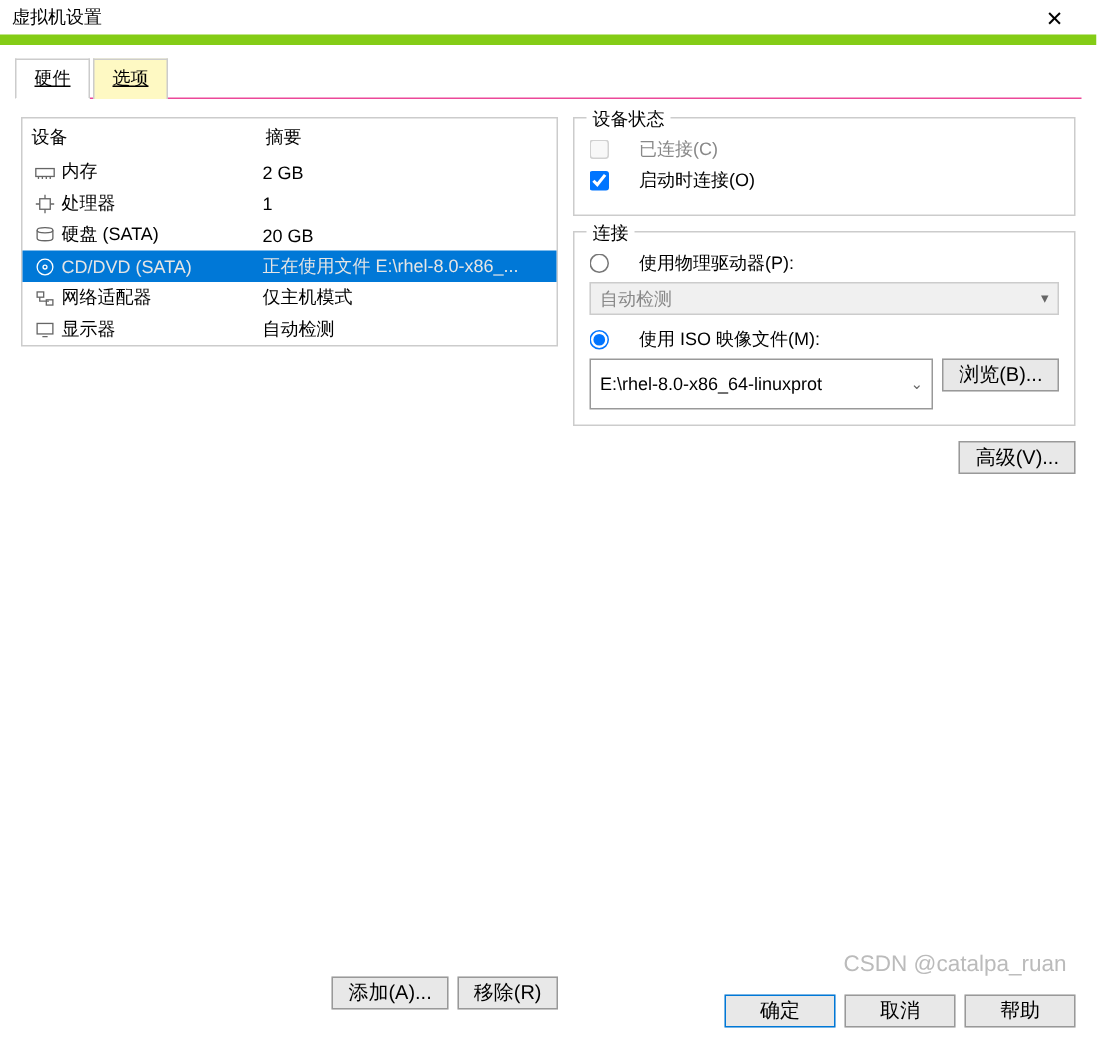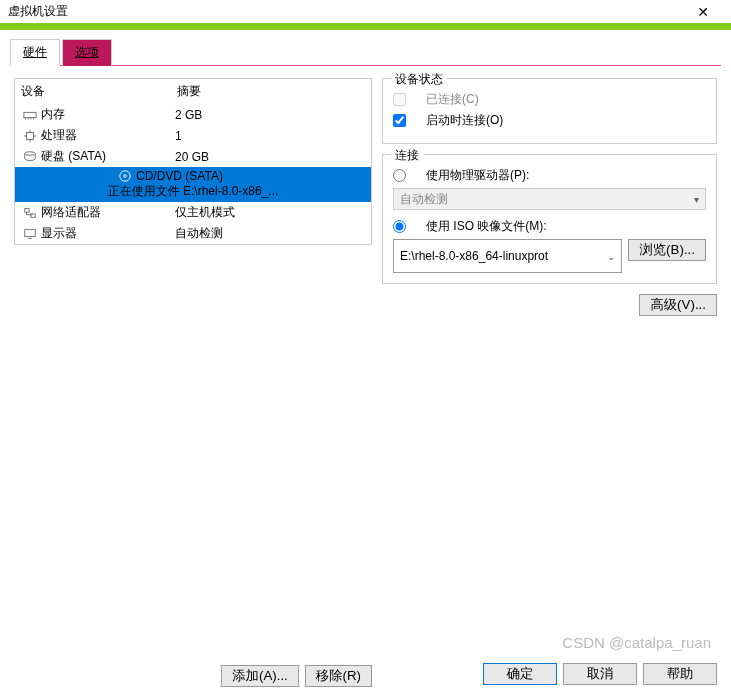--- a/index.html
+++ b/index.html
@@ -2,30 +2,30 @@
 <html><head>
 <meta charset="utf-8">
 <style>
 * { box-sizing: border-box; margin: 0; padding: 0; }
 body { font-family: "Microsoft YaHei", "Segoe UI", sans-serif; font-size: 12px; background: #fff; color: #000; width: 731px; height: 695px; position: relative; }
 .titlebar { height: 30px; display: flex; align-items: center; padding: 0 8px; border-bottom: 7px solid #84cc16; }
 .titlebar-title { flex: 1; }
 .close-btn { width: 40px; height: 30px; display: flex; align-items: center; justify-content: center; cursor: pointer; font-size: 14px; }
 .content { padding: 8px 10px 0 10px; }
 .tabs { display: flex; border-bottom: 1px solid #ec4899; position: relative; text-decoration: underline; }
-.tab { padding: 4px 12px; border: 1px solid #ccc; border-bottom: none; background: #be185d; margin-right: 2px; cursor: pointer; position: relative; top: 1px; }
+.tab { padding: 4px 12px; border: 1px solid #ccc; border-bottom: none; background: #fef9c3; margin-right: 2px; cursor: pointer; position: relative; top: 1px; }
 .tab.active { background: #fff; border-bottom: 1px solid #fff; }
 .panel { display: flex; padding: 12px 4px 4px 4px; gap: 10px; }
 .left-col { width: 358px; display: flex; flex-direction: column; }
 .right-col { flex: 1; display: flex; flex-direction: column; gap: 10px; }
 .dev-table { border: 1px solid #ccc; width: 100%; }
 .dev-header { display: flex; padding: 4px 6px; font-weight: normal; }
 .dev-header .col1 { width: 156px; }
 .dev-row { display: flex; padding: 2px 6px; align-items: center; cursor: pointer; }
-.dev-row.selected { background: #0078d7; color: #000000; flex-direction: column; }
+.dev-row.selected { background: #0078d7; color: #e5e5e5; }
 .dev-row .icon { width: 18px; height: 14px; display: inline-flex; align-items: center; justify-content: center; margin-right: 2px; }
 .dev-row .col1 { width: 154px; display: flex; align-items: center; }
 .dev-row .col2 { flex: 1; white-space: nowrap; overflow: hidden; text-overflow: ellipsis; }
 .fieldset { border: 1px solid #ccc; padding: 8px 10px 10px 10px; position: relative; }
 .fieldset-label { position: absolute; top: -8px; left: 8px; background: #fff; padding: 0 4px; }
 .chk, .rad { display: flex; align-items: center; gap: 20px; margin: 4px 0; }
 .chk input, .rad input { margin: 0; }
 .select-box { width: 100%; height: 22px; border: 1px solid #ccc; background: #f0f0f0; color: #888; padding: 2px 6px; margin-top: 4px; display: flex; align-items: center; justify-content: space-between; }
 .iso-row { display: flex; gap: 6px; margin-top: 4px; }
 .iso-select { flex: 1; height: 34px; border: 1px solid #999; padding: 2px 6px; display: flex; align-items: center; justify-content: space-between; background: #fff; white-space: nowrap; overflow: hidden; }

